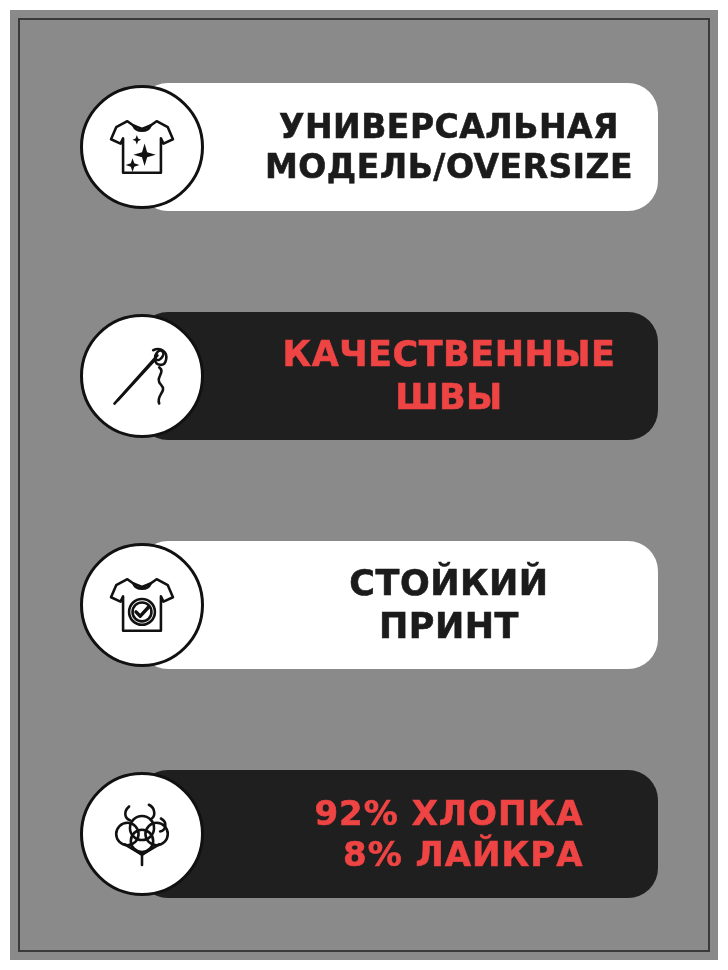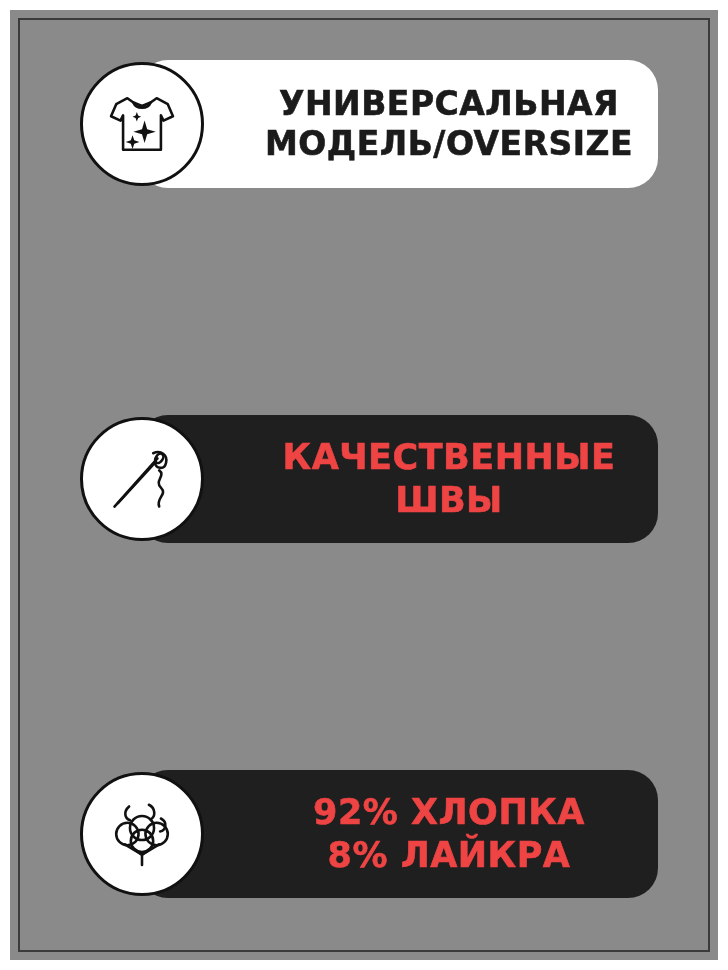--- a/index.html
+++ b/index.html
@@ -35,20 +35,21 @@
     flex-direction: column;
     justify-content: space-between;
     padding: 50px 60px 58px 70px;
     box-sizing: border-box;
   }
   .feature {
     position: relative;
     height: 132px;
     display: flex;
     align-items: center;
+    margin-top: 23px;
   }
   .pill {
     position: absolute;
     left: 58px;
     top: 0;
     height: 128px;
     width: calc(100% - 58px);
     border-radius: 30px;
     display: flex;
     align-items: center;
@@ -70,21 +71,21 @@
     font-family: "DejaVu Sans", sans-serif;
     font-weight: 700;
     font-size: 35px;
     line-height: 1.22;
     letter-spacing: 0.5px;
     text-transform: uppercase;
     -webkit-text-stroke: 0.6px currentColor;
     white-space: pre-line;
   }
   .feature:nth-child(1) .pill-text { font-size: 33px; }
-  .feature:nth-child(4) .pill-text { font-size: 44px; letter-spacing: 1px; }
+  .feature:nth-child(4) .pill-text { font-size: 34px; letter-spacing: 1px; text-align: right; }
 
   .icon-badge {
     position: absolute;
     left: 0;
     top: 2px;
     width: 124px;
     height: 124px;
     border-radius: 50%;
     background: #ffffff;
     border: 3px solid #111111;
@@ -129,20 +130,35 @@
           <ellipse cx="70" cy="26" rx="4" ry="6" transform="rotate(35 70 26)"></ellipse>
           <path d="M70 40 C78 46, 64 52, 72 60 C80 68, 66 72, 70 82"></path>
         </svg>
       </div>
       <div class="pill">
         <div class="pill-text">КАЧЕСТВЕННЫЕ
 ШВЫ</div>
       </div>
     </div>
 
+    <div class="feature light">
+      <div class="icon-badge">
+        <svg width="86" height="86" viewBox="0 0 100 100" fill="none" stroke="#111111" stroke-width="3" stroke-linecap="round" stroke-linejoin="round">
+          <path d="M33 20 L20 27 L14 41 L25 46 L28 40 L28 80 L72 80 L72 40 L75 46 L86 41 L80 27 L67 20 L60 25 L50 29 L40 25 Z"></path>
+          <path d="M40 25 C43 33, 57 33, 60 25"></path>
+          <circle cx="50" cy="58" r="15"></circle>
+          <circle cx="50" cy="58" r="11"></circle>
+          <path d="M43 58 L48 63 L58 52" stroke-width="4"></path>
+        </svg>
+      </div>
+      <div class="pill">
+        <div class="pill-text">СТОЙКИЙ
+ПРИНТ</div>
+      </div>
+    </div>
 
     <div class="feature dark">
       <div class="icon-badge">
         <svg width="86" height="86" viewBox="0 0 100 100" fill="none" stroke="#111111" stroke-width="3" stroke-linecap="round" stroke-linejoin="round">
           <path d="M35 18 C28 24, 30 32, 36 34"></path>
           <path d="M58 16 C66 20, 66 30, 60 33"></path>
           <path d="M72 32 C80 36, 78 46, 71 47"></path>
           <circle cx="33" cy="50" r="13"></circle>
           <circle cx="50" cy="43" r="14"></circle>
           <circle cx="67" cy="50" r="13"></circle>

